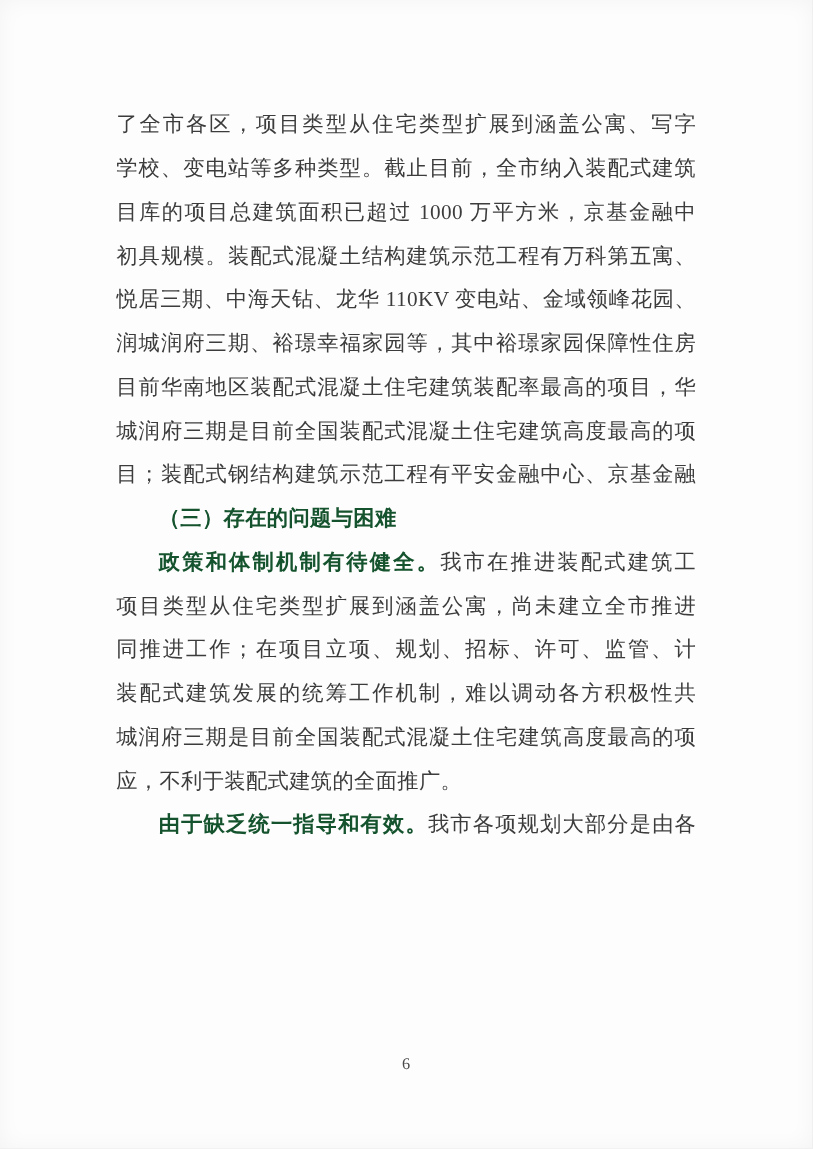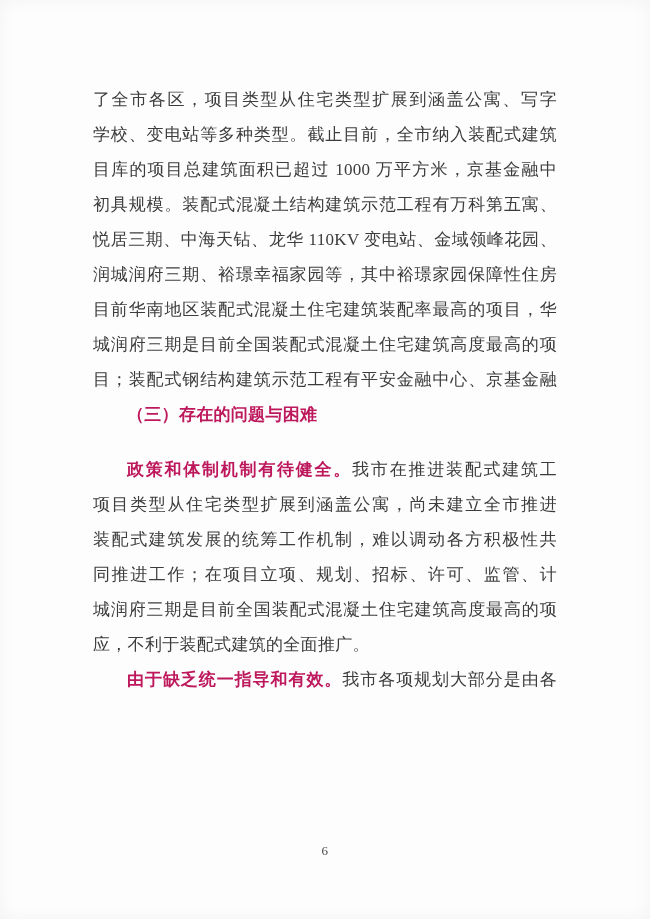--- a/index.html
+++ b/index.html
@@ -33,21 +33,21 @@
   }
   .line.just {
     white-space: normal;
     text-align: justify;
     text-align-last: justify;
     overflow: hidden;
   }
   .line span { display: inline; }
   .bold {
     font-weight: 700;
-    color: #be185d;
+    color: #14532d;
   }
   .page-number {
     position: absolute;
     top: 843px;
     left: 0;
     width: 650px;
     text-align: center;
     font-size: 13px;
     line-height: 16px;
     color: #4a4a4a;
@@ -62,22 +62,22 @@
       <div class="line just"><span>了全市各区，项目类型从住宅类型扩展到涵盖公寓、写字楼、</span></div>
       <div class="line just"><span>学校、变电站等多种类型。截止目前，全市纳入装配式建筑项</span></div>
       <div class="line just"><span>目库的项目总建筑面积已超过 1000 万平方米，京基金融中</span></div>
       <div class="line just"><span>初具规模。装配式混凝土结构建筑示范工程有万科第五寓、龙</span></div>
       <div class="line just"><span>悦居三期、中海天钻、龙华 110KV 变电站、金域领峰花园、华</span></div>
       <div class="line just"><span>润城润府三期、裕璟幸福家园等，其中裕璟家园保障性住房是</span></div>
       <div class="line just"><span>目前华南地区装配式混凝土住宅建筑装配率最高的项目，华润</span></div>
       <div class="line just"><span>城润府三期是目前全国装配式混凝土住宅建筑高度最高的项</span></div>
       <div class="line just"><span>目；装配式钢结构建筑示范工程有平安金融中心、京基金融中</span></div>
       <div class="line" style="padding-left: 34px;"><span class="bold">（三）存在的问题与困难</span></div>
-      <div class="line just" style="padding-left: 34px; margin-top: 20px;"><span class="bold">政策和体制机制有待健全。</span><span>我市在推进装配式建筑工</span></div>
+      <div class="line just" style="padding-left: 34px;"><span class="bold">政策和体制机制有待健全。</span><span>我市在推进装配式建筑工</span></div>
       <div class="line just"><span>项目类型从住宅类型扩展到涵盖公寓，尚未建立全市推进</span></div>
+      <div class="line just"><span>同推进工作；在项目立项、规划、招标、许可、监管、计</span></div>
       <div class="line just"><span>装配式建筑发展的统筹工作机制，难以调动各方积极性共</span></div>
-      <div class="line just"><span>同推进工作；在项目立项、规划、招标、许可、监管、计</span></div>
       <div class="line just"><span>城润府三期是目前全国装配式混凝土住宅建筑高度最高的项</span></div>
       <div class="line"><span>应，不利于装配式建筑的全面推广。</span></div>
       <div class="line just" style="padding-left: 34px;"><span class="bold">由于缺乏统一指导和有效。</span><span>我市各项规划大部分是由各相</span></div>
     </div>
   <div class="page-number">6</div>
 </div>
 
 </body></html>

